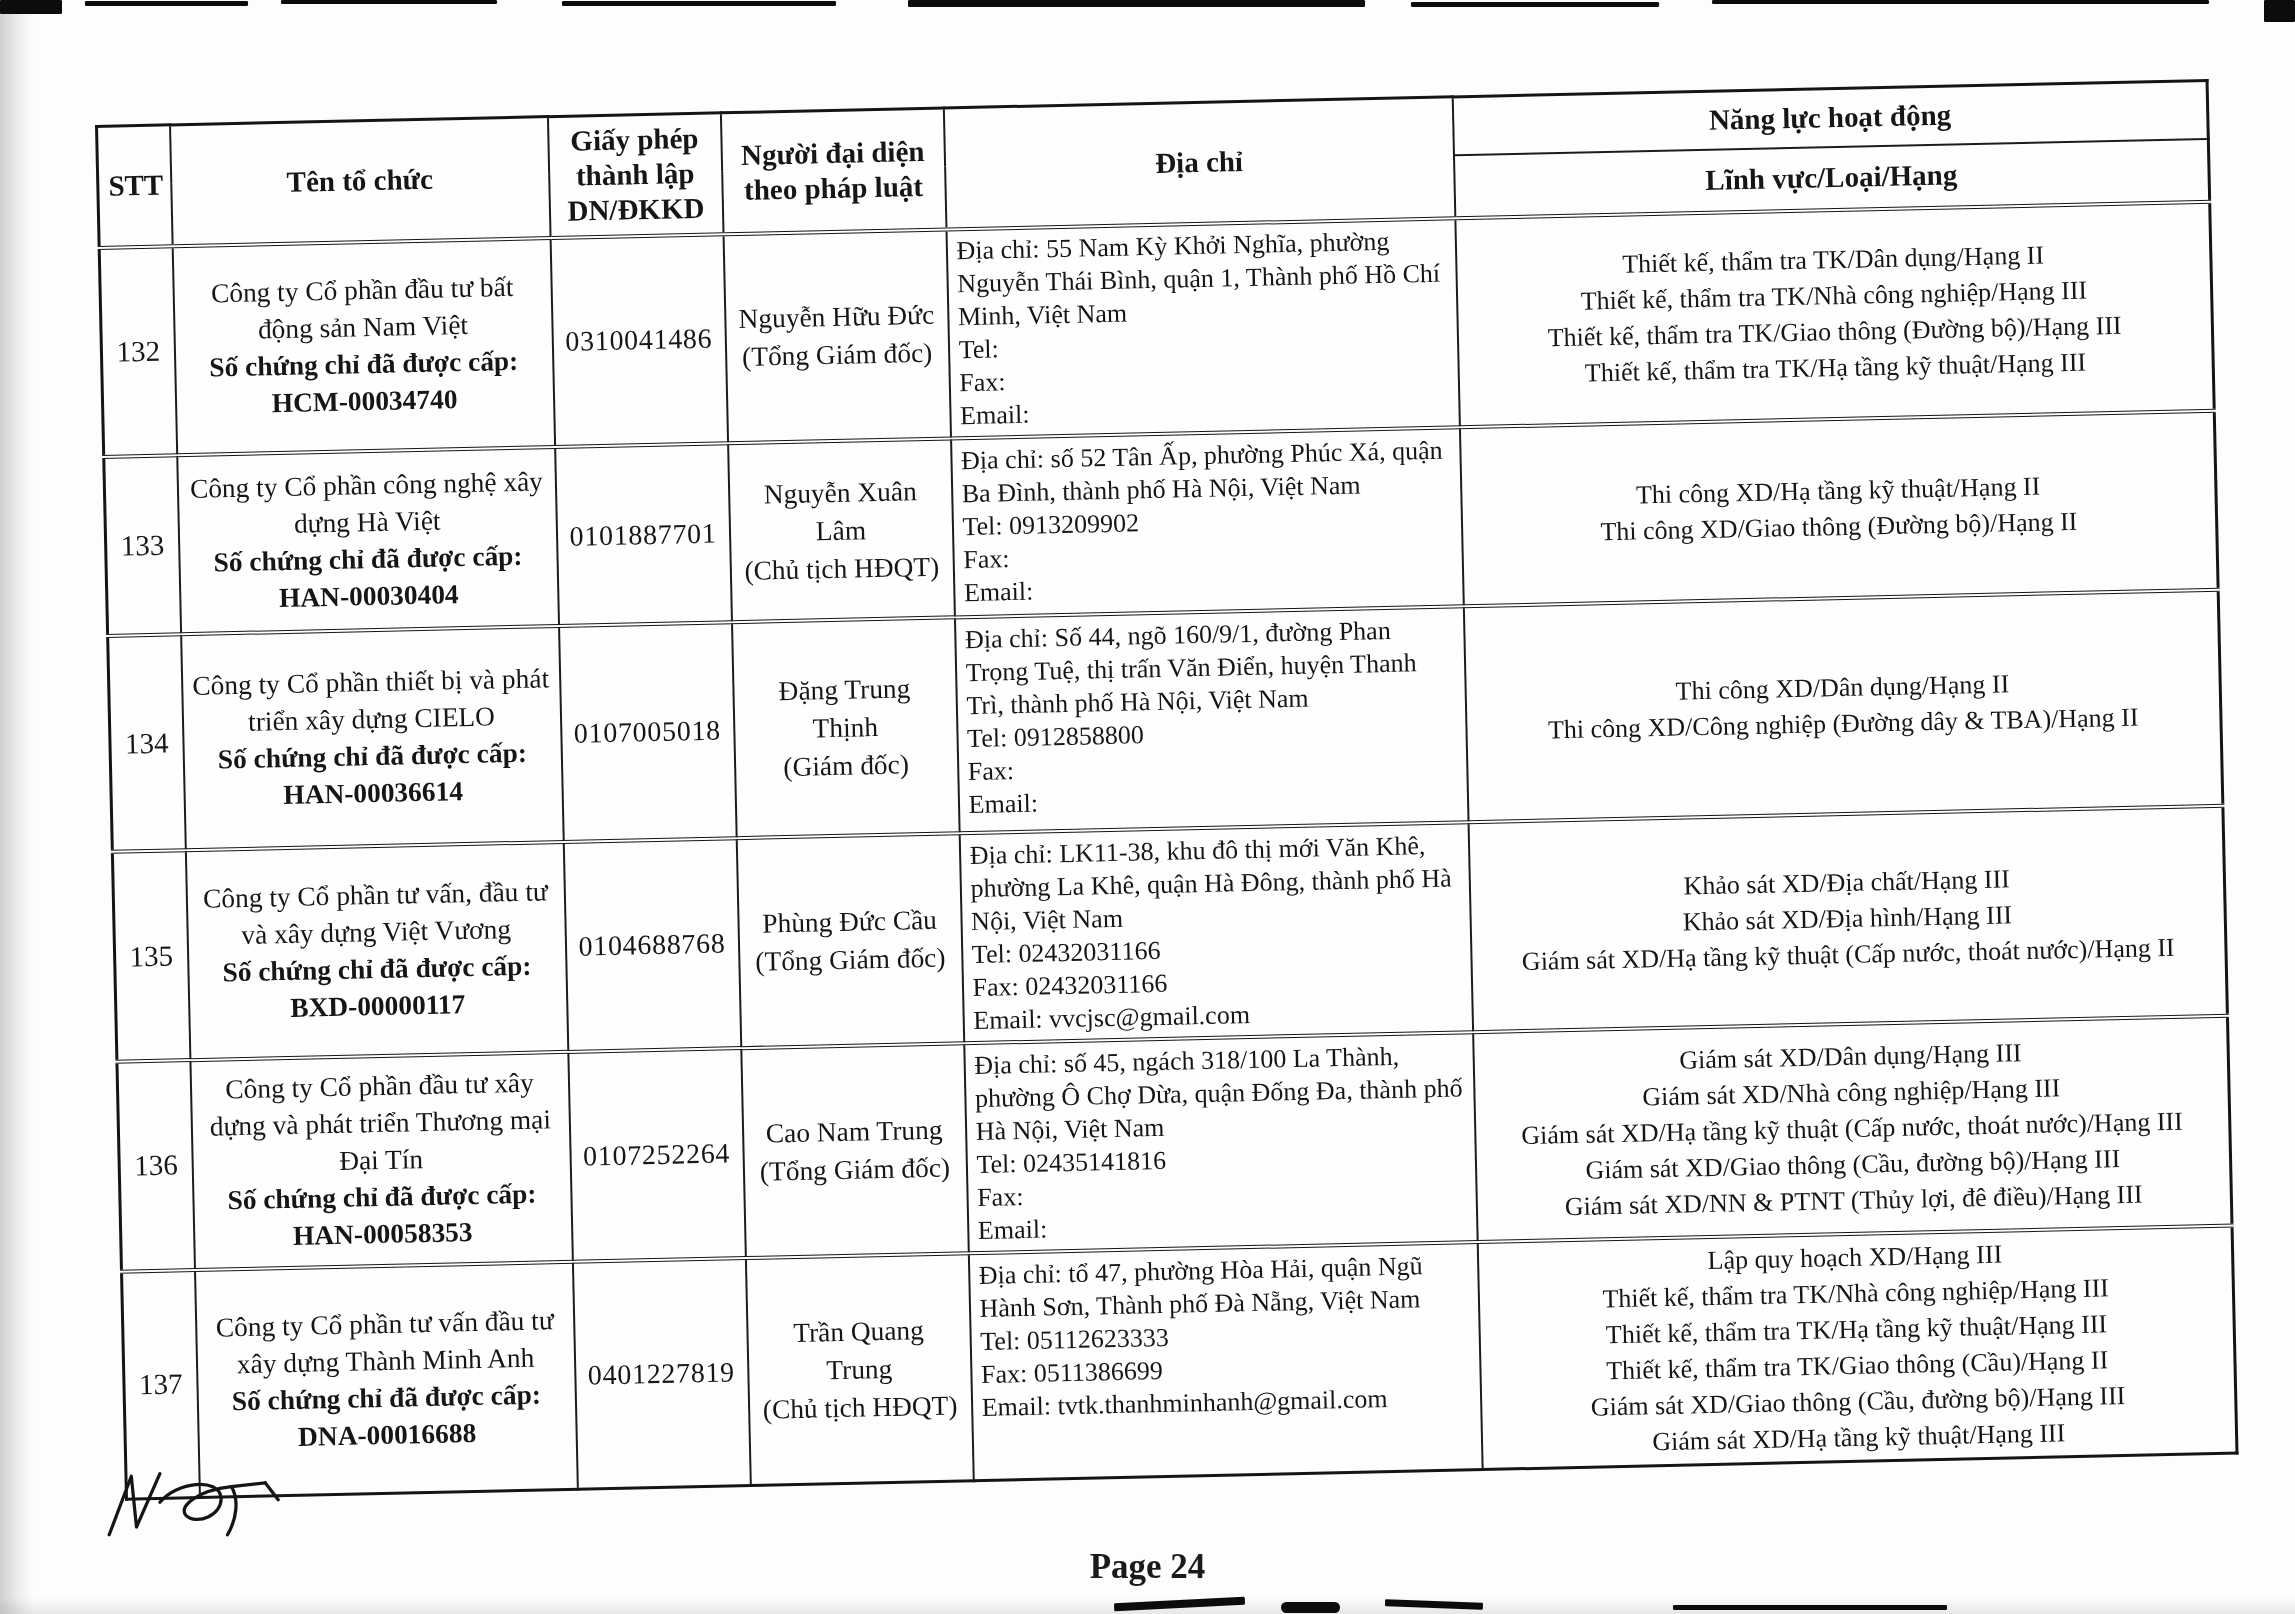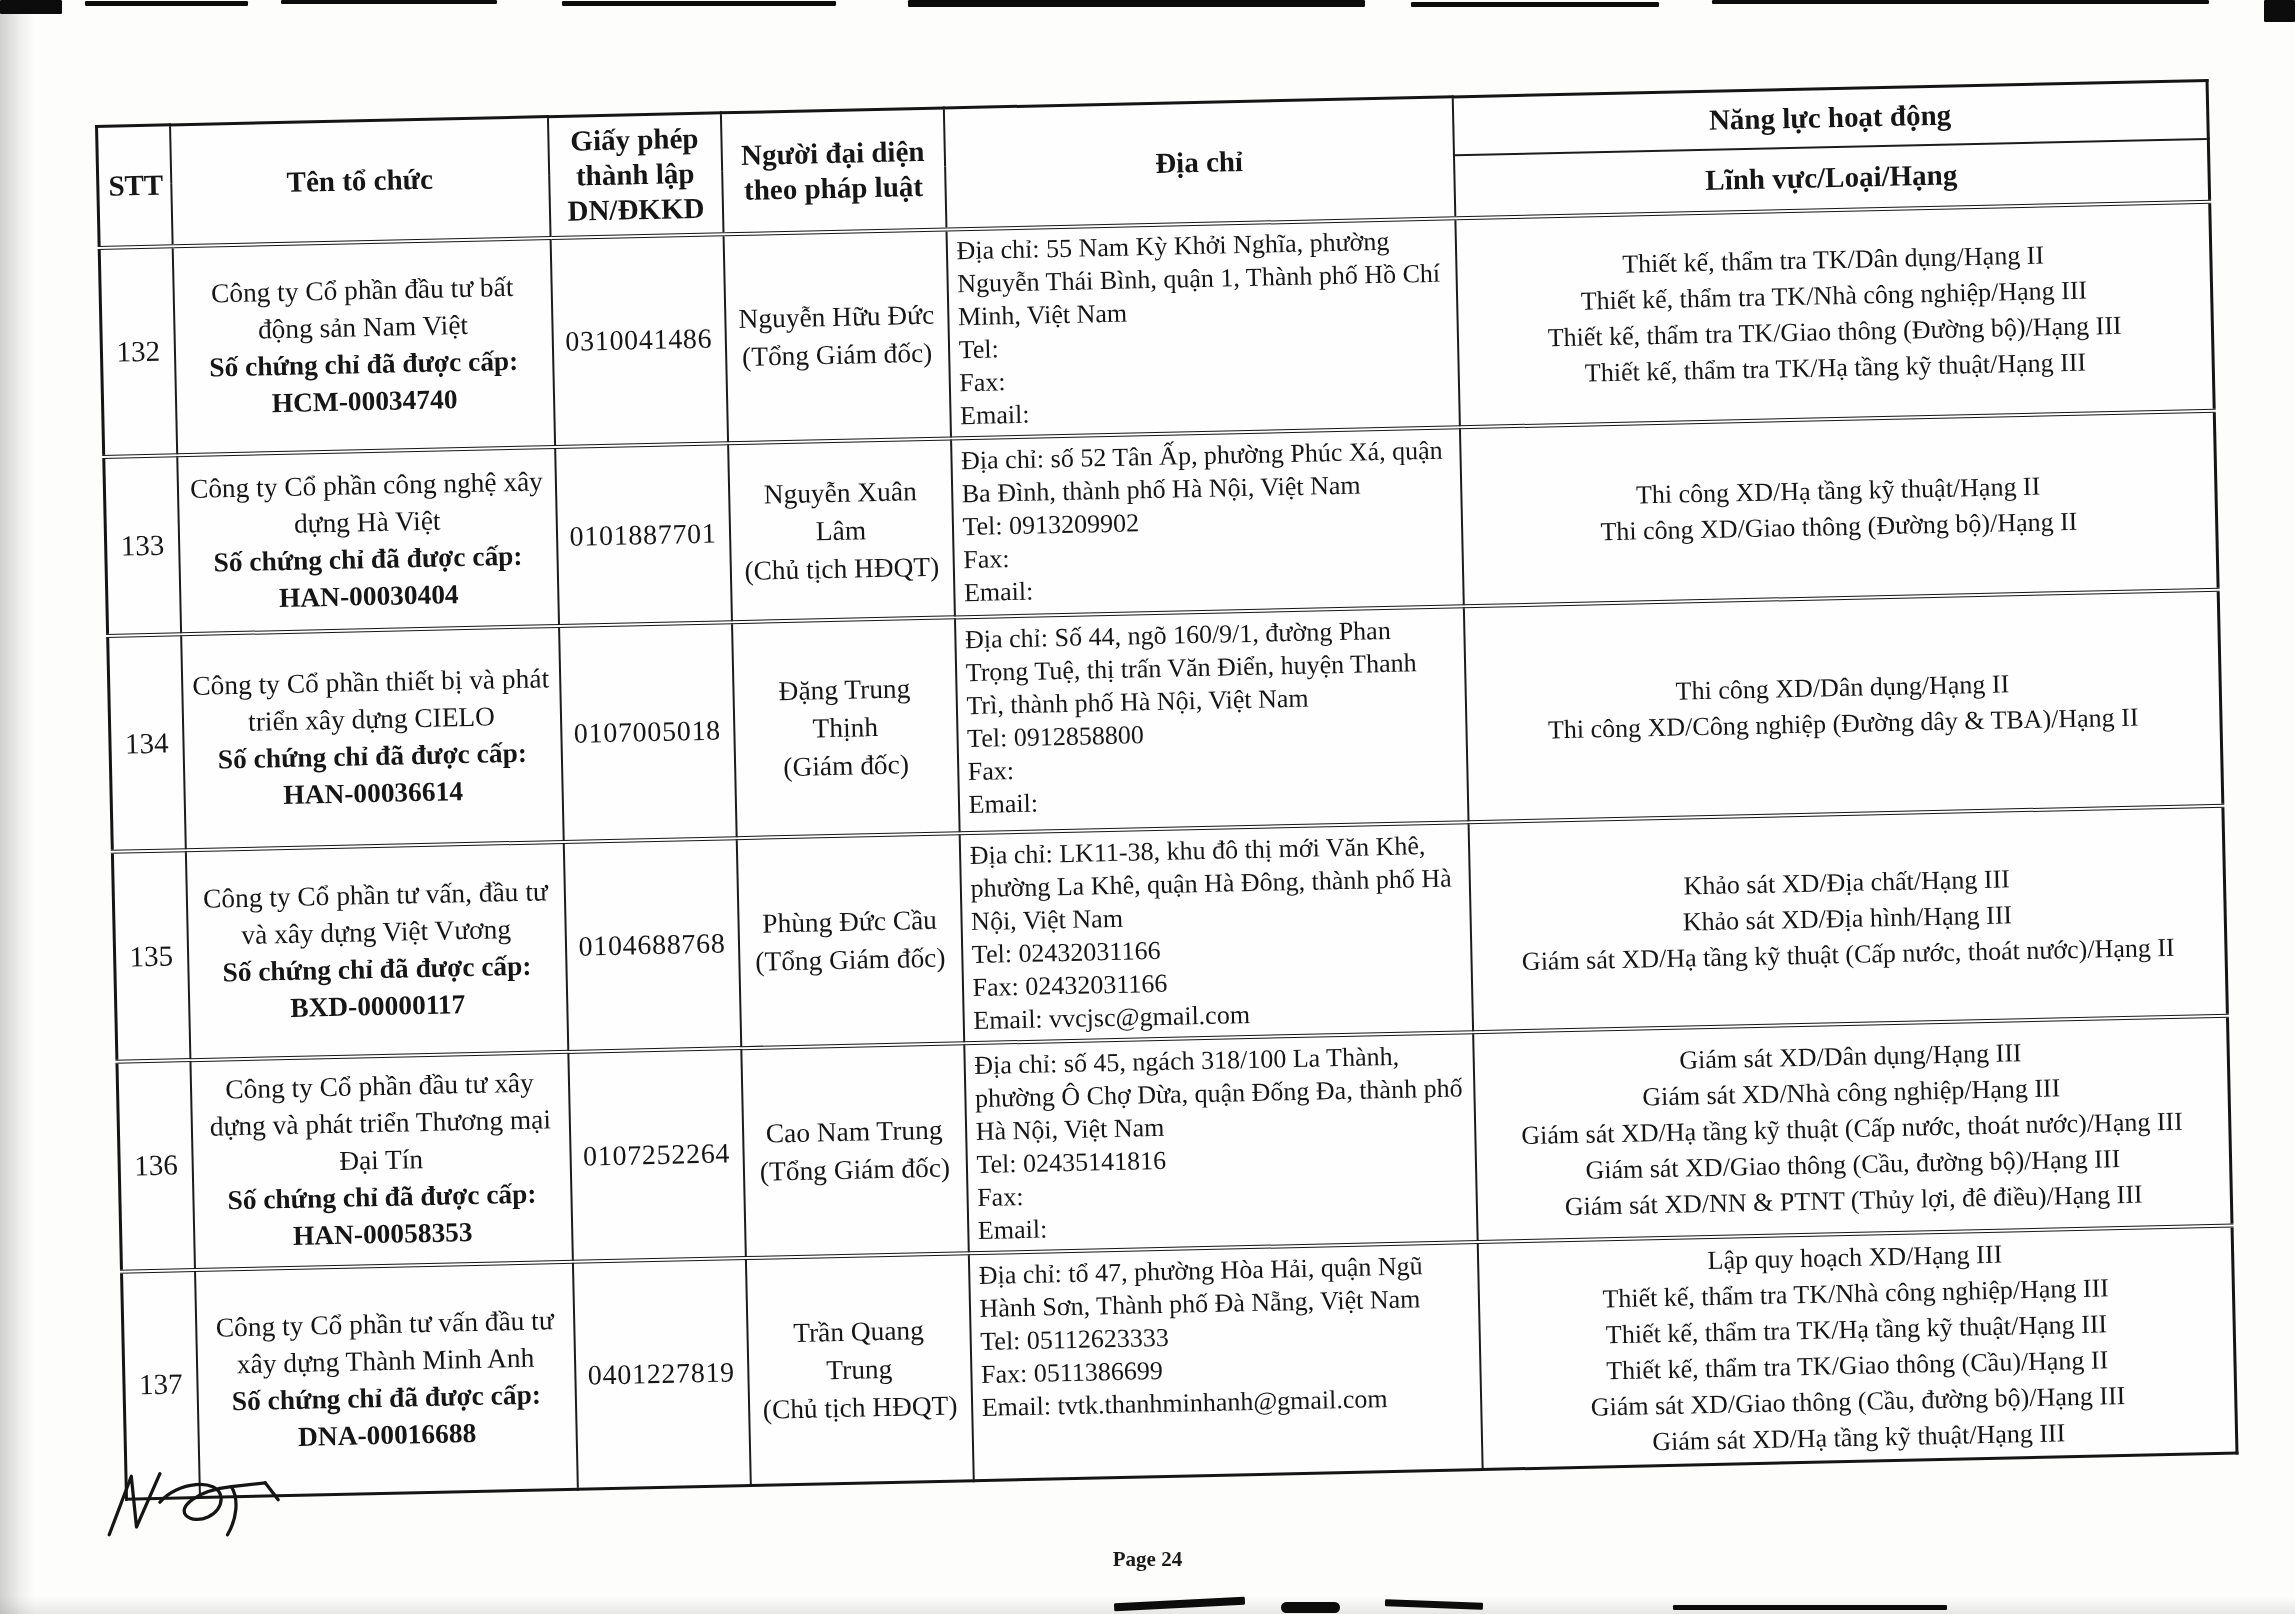--- a/index.html
+++ b/index.html
@@ -58,21 +58,21 @@
   td.stt  { text-align: center; vertical-align: middle; font-size: 29px; }
   td.org  { text-align: center; vertical-align: middle; font-size: 27.4px; line-height: 37px; padding: 3.9px 11.8px; }
   td.org .cert { font-weight: bold; }
   td.lic  { text-align: center; vertical-align: middle; font-size: 28px; letter-spacing: 0.7px; padding: 3.9px 2.6px; }
   td.rep  { text-align: center; vertical-align: middle; font-size: 27.4px; line-height: 38px; }
   td.addr { text-align: left; vertical-align: top; font-size: 26px; line-height: 33px; padding: 6.5px 6.5px 3.9px 7.8px; }
   td.cap  { text-align: center; vertical-align: middle; font-size: 26px; line-height: 36px; padding: 3.9px 6.5px; }
 
   .footer-page {
     position: absolute; left: 50%; transform: translateX(-50%);
-    top: 1547px; font-size: 21px; font-weight: bold; color: #1a1a1a;
+    top: 1547px; font-size: 35px; font-weight: bold; color: #1a1a1a;
   }
 
   .signature {
     position: absolute; left: 97px; top: 1462px;
   }
 </style>
 </head>
 <body>
 
 <div class="page">

